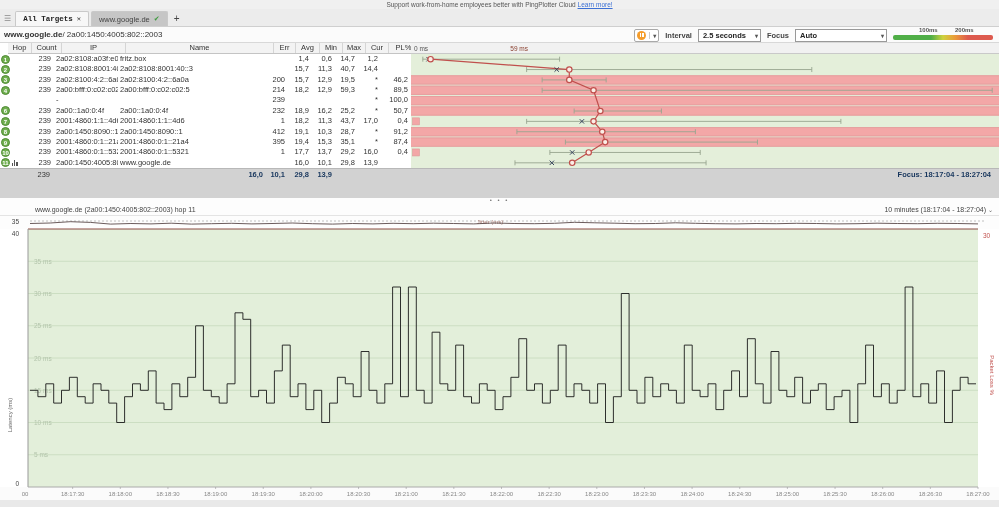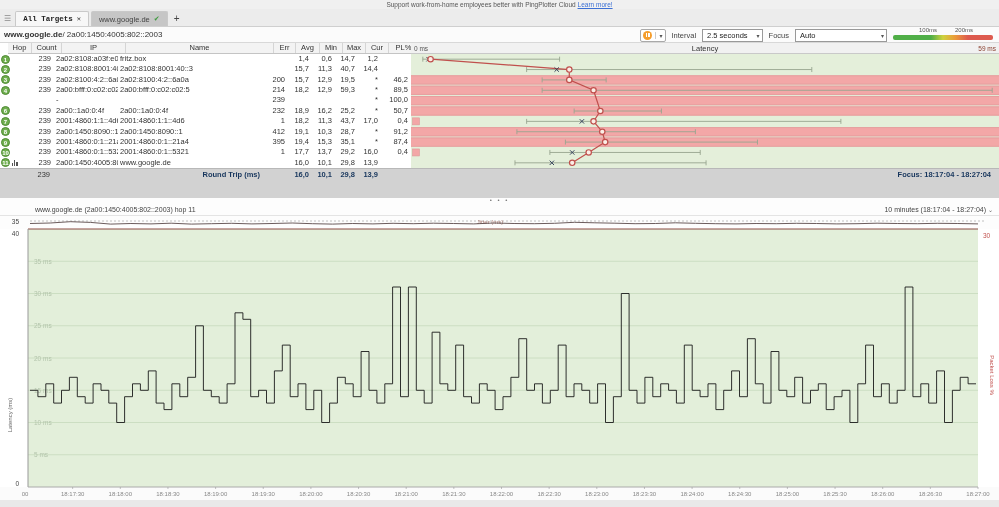--- a/index.html
+++ b/index.html
@@ -20,21 +20,21 @@
   .tab.active { background:#f7f7f7; color:#222; font-weight:bold;font-family:Liberation Mono, monospace; }
   .tab.inactive { background:#c6c6c6; color:#444; margin-left:2px; }
   .tab .x { color:#333; font-weight:bold; font-size:7px; }
   .tab .ck { color:#3f9b3f; font-size:7px; }
   .newtab { font-size:10px; color:#444; margin:0 0 2px 6px; cursor:pointer; }
 
   
   .targetbar { position:absolute; top:27px; left:0; width:999px; height:16px; background:#fbfbfb;
                border-bottom:1px solid #d8d8d8; display:flex; align-items:center; font-size:8px; color:#333; }
   .targetbar .tname { font-weight:bold; margin-left:4px; }
-  .toolbar { position:absolute; right:6px; top:1px; display:flex; align-items:center; gap:6px; height:14px; }
+  .toolbar { position:absolute; right:6px; top:1px; display:flex; align-items:center; gap:6px; height:14px;font-weight:bold; }
   .pausebtn { display:flex; align-items:center; border:1px solid #a9a9a9; border-radius:2px; background:#fff; height:13px; padding:0 2px; cursor:pointer; }
   .pcirc { width:9px; height:9px; border-radius:50%; background:#f59d2c; display:flex; align-items:center; justify-content:center; gap:1px; }
   .pcirc i { display:block; width:1.5px; height:4px; background:#fff; }
   .pausebtn .dd { font-size:6px; color:#555; margin-left:3px; border-left:1px solid #ccc; padding-left:3px; }
   .tlabel { font-size:7.5px; color:#444; }
   .selbox { position:relative; border:1px solid #999; background:#fff; height:13px; font-size:7.5px; color:#222;
             padding:1px 14px 0 4px; cursor:pointer; }
   .selbox .dd { position:absolute; right:2px; top:2px; font-size:6px; color:#555; }
   .legend { position:relative; width:100px; height:14px; }
   .legend .bar { position:absolute; bottom:2px; left:0; width:100px; height:5px; border-radius:2px;
@@ -304,21 +304,20 @@
             <div class="c-num">10,1</div>
             <div class="c-num">29,8</div>
             <div class="c-num">13,9</div>
             <div class="c-num"></div>
           </div>
         </div>
     </div>
     <div class="latpane">
       <div class="lathead">
         <span class="a0">0 ms</span>
-        <span class="at">Latency</span>
         <span class="a1">59 ms</span>
       </div>
       <svg id="latsvg" width="588" height="114">
           <rect x="0" y="0" width="588" height="114" fill="#e4efda"></rect>
           <rect x="0" y="21.327272727272728" width="588" height="9.163636363636364" fill="#f3a7a7"></rect>
           <line x1="0" y1="21.727272727272727" x2="588" y2="21.727272727272727" stroke="#e29c9c" stroke-width="0.8"></line>
           <line x1="0" y1="30.09090909090909" x2="588" y2="30.09090909090909" stroke="#e29c9c" stroke-width="0.8"></line>
           <rect x="0" y="31.69090909090909" width="588" height="9.163636363636364" fill="#f3a7a7"></rect>
           <line x1="0" y1="32.09090909090909" x2="588" y2="32.09090909090909" stroke="#e29c9c" stroke-width="0.8"></line>
           <line x1="0" y1="40.45454545454545" x2="588" y2="40.45454545454545" stroke="#e29c9c" stroke-width="0.8"></line>
@@ -388,21 +387,20 @@
           <line x1="138.63" y1="111.01818181818182" x2="143.02999999999997" y2="106.61818181818181" stroke="#39455e" stroke-width="1"></line>
           <circle cx="161.2" cy="108.81818181818181" r="2.7" fill="#fbeee6" stroke="#c0504d" stroke-width="1.2"></circle>
         </svg>
     </div>
   </div>
 
   <div class="grayband">
     <div class="grid sumgrid">
       <div></div>
       <div class="sum-count">239</div>
-      <div class="sum-label">Round Trip (ms)</div>
       <div></div>
       <div class="sum-val">16,0</div>
       <div class="sum-val">10,1</div>
       <div class="sum-val">29,8</div>
       <div class="sum-val">13,9</div>
       <div></div>
     </div>
     <div class="focus-status">Focus: 18:17:04 - 18:27:04</div>
   </div>
 

